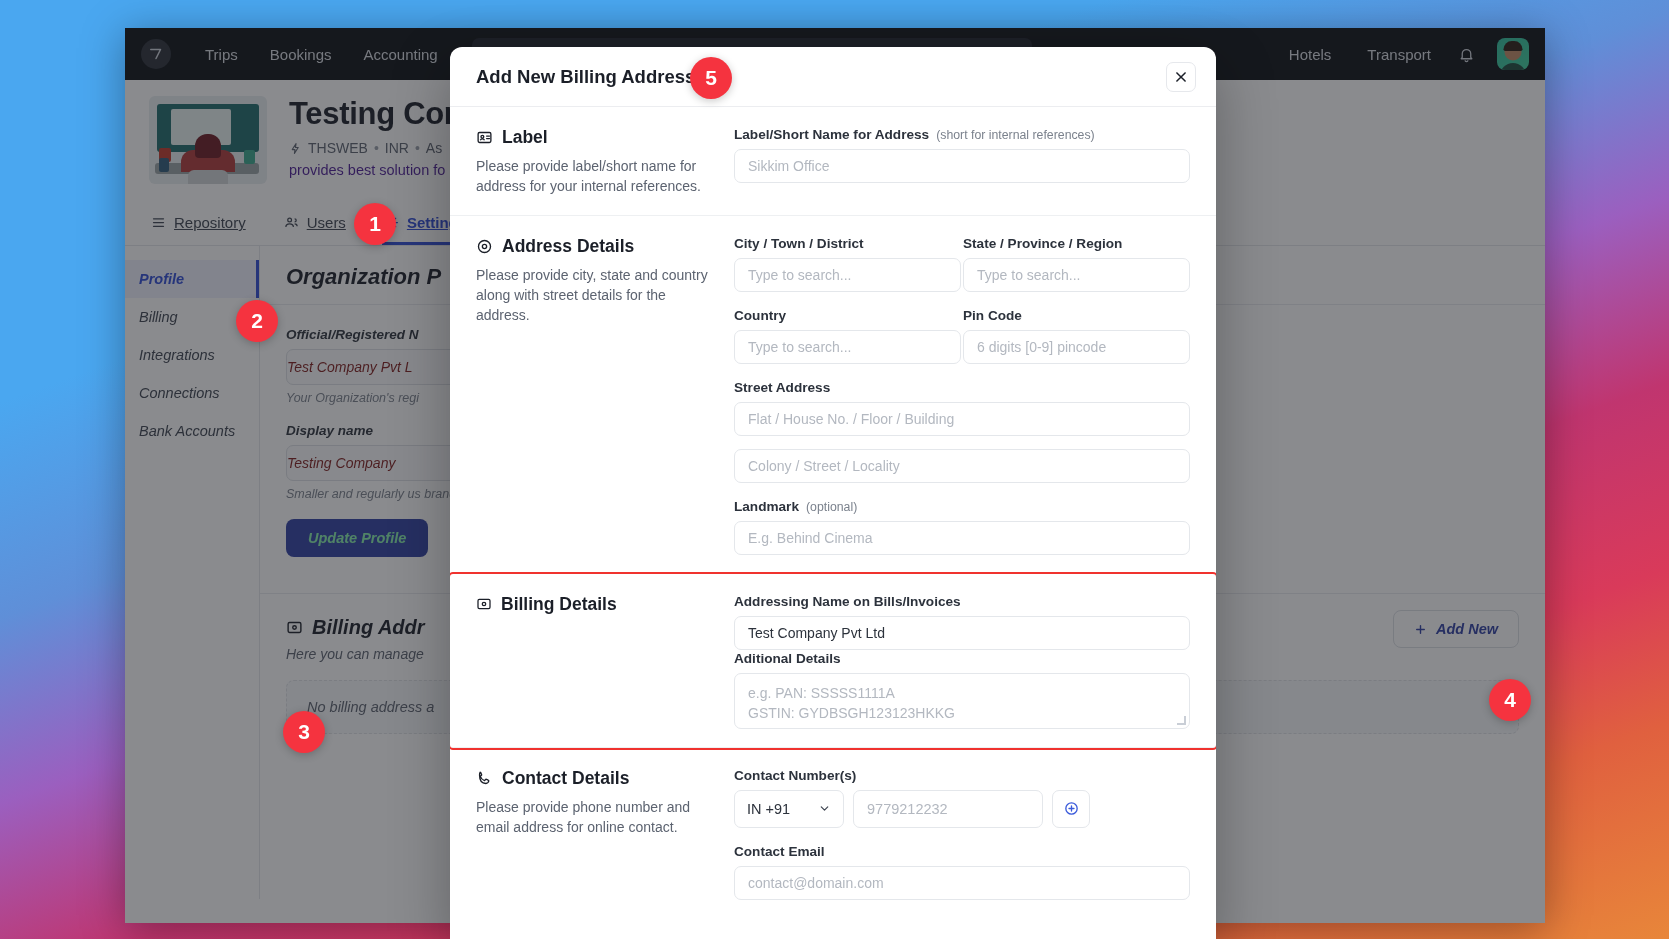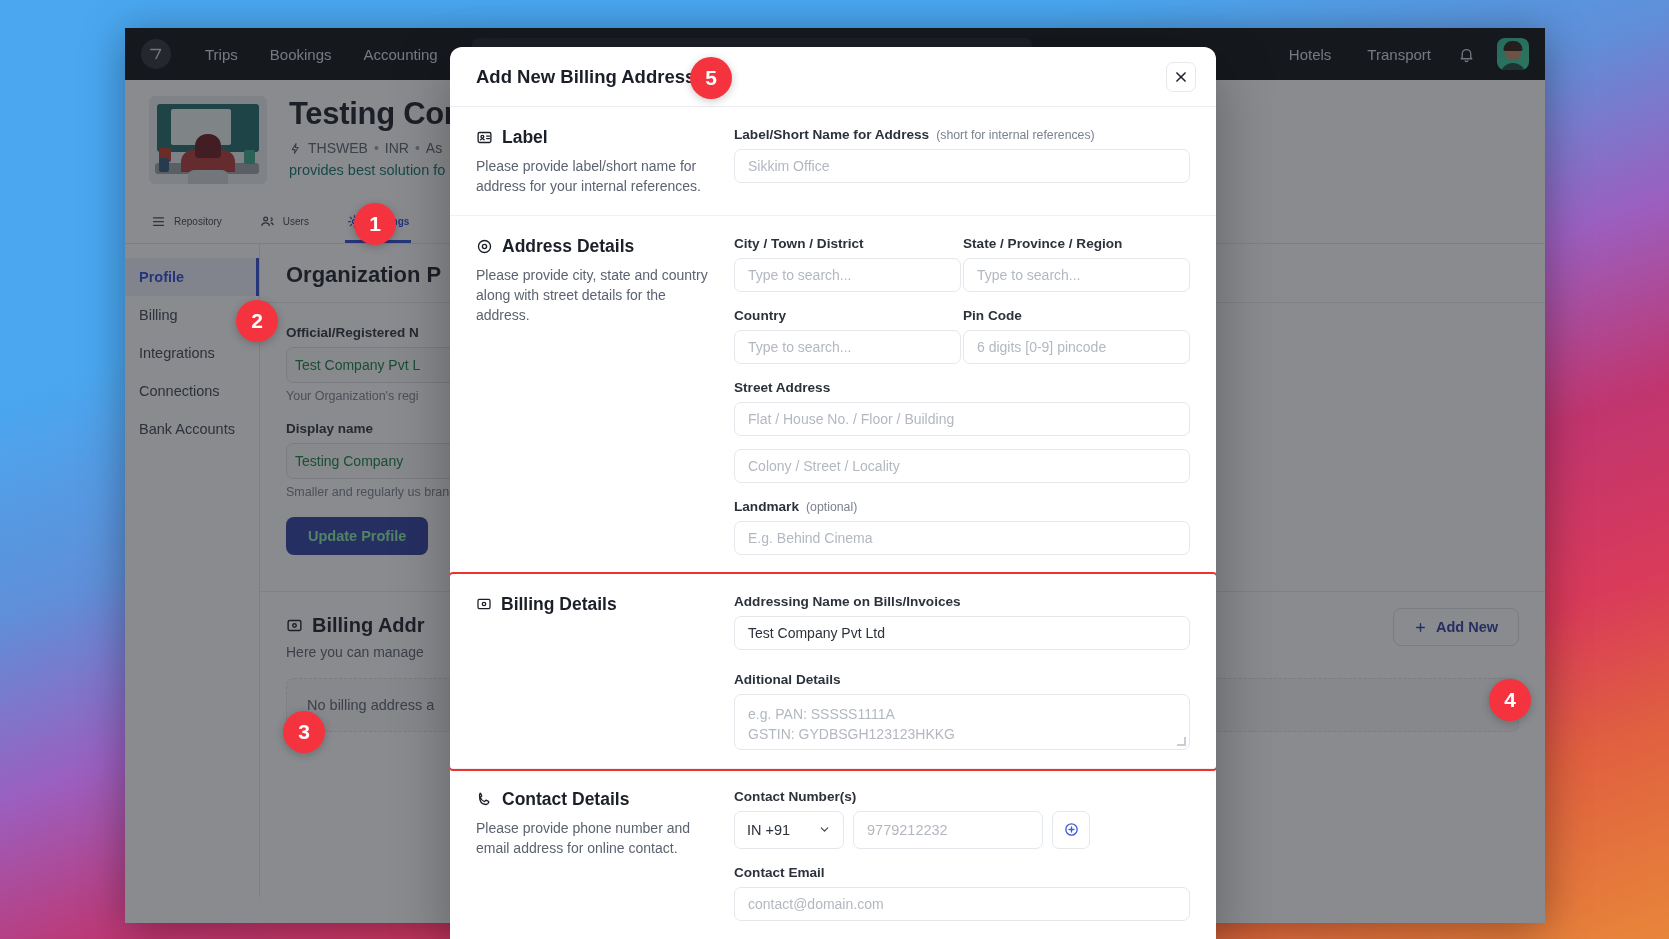--- a/index.html
+++ b/index.html
@@ -72,42 +72,42 @@
   .il-head{ position:absolute; left:50%; transform:translateX(-50%); bottom:26px; width:26px; height:24px; background:#6b1b22; border-radius:12px 12px 4px 4px;}
   .il-torso{position:absolute; left:50%; transform:translateX(-50%); bottom:12px; width:54px; height:22px; background:#b03a3a; border-radius:12px 12px 0 0;}
   .il-chair{position:absolute; left:50%; transform:translateX(-50%); bottom:0px; width:40px; height:14px; background:#cfd4d6; border-radius:6px 6px 0 0;}
   .il-cup  {position:absolute; left:10px; bottom:22px; width:12px;height:14px;background:#c0392b;border-radius:2px;}
   .il-phone{position:absolute; left:10px; bottom:12px; width:10px;height:14px;background:#2f5b7a;border-radius:2px;}
   .il-bot  {position:absolute; right:12px; bottom:20px; width:11px;height:14px;background:#3aa88c;border-radius:2px;}
 
   #org-title { font-size: 31px; font-weight: bold; color: #1b1f28; letter-spacing:-.3px; }
   #org-meta { margin-top: 8px; font-size: 14px; color: #5c6370; display:flex; align-items:center; gap:6px;}
   #org-meta .dot { color:#9aa0aa; }
-  #org-desc { margin-top: 6px; font-size: 14.5px; color: #0f766e; }
+  #org-desc { margin-top: 6px; font-size: 14.5px; color: #4c1d95; }
 
   #tabs {
     margin-top: 18px; border-bottom: 1px solid #e3e6ea;
     display: flex; gap: 34px; padding: 0 24px;
   }
   .tab { display:flex; align-items:center; gap:8px; padding: 12px 2px 11px 2px;
-     font-size: 10px; color:#3d4450; cursor:pointer; border-bottom: 3px solid transparent; }
+     font-size: 15px; color:#3d4450; cursor:pointer; border-bottom: 3px solid transparent; text-decoration: underline; }
   .tab.active { color:#2f4bd6; border-bottom-color:#2f4bd6; font-weight:600; }
 
-  #content-wrap { display: flex; height: calc(100% - 190px); }
+  #content-wrap { display: flex; height: calc(100% - 190px); font-style: italic; }
   #side-nav { width: 135px; border-right: 1px solid #e3e6ea; padding-top: 14px; background:#fff; flex:none;}
   .side-item { padding: 11px 0 11px 14px; font-size: 14.5px; color:#3d4450; cursor:pointer; }
   .side-item.active { color:#2f4bd6; font-weight:600; background:#eef1fd;
      border-right: 3px solid #2f4bd6; }
   #main-col { flex:1; overflow:hidden; }
   #main-head { padding: 18px 26px 14px 26px; border-bottom:1px solid #e9ebef; }
   #main-head h2 { font-size: 22px; font-weight:bold; color:#1b1f28; }
   #form-area { padding: 22px 26px; }
   .f-label { font-size: 13.5px; font-weight: bold; color:#2c323c; margin-bottom:7px; }
   .f-input { width: 260px; height: 36px; border:1px solid #dde0e5; border-radius:7px;
-     background:#fafbfc; display:flex; align-items:center; padding: 0 8px; font-size:14px; color:#15803d;}
+     background:#fafbfc; display:flex; align-items:center; padding: 0 0; font-size:14px; color:#7f1d1d;}
   .f-hint { font-size:12.5px; color:#7b828d; margin-top:6px; }
   .f-group { margin-bottom: 18px; }
   #update-profile-btn { background:#2f3fa3; color:#86efac; font-size:14.5px; font-weight:bold;
      border-radius:8px; padding:11px 22px; display:inline-block; cursor:pointer; }
   #billing-sec { border-top:1px solid #e9ebef; margin-top: 14px; padding: 22px 26px; position: relative;}
   #billing-sec h3 { font-size:20px; font-weight:bold; color:#1b1f28; display:flex; align-items:center; gap:9px;}
   #billing-sub { font-size:14px; color:#5c6370; margin-top:7px; }
   #empty-box { margin-top:18px; border:1px dashed #dfe2e7; background:#f7f8fa;
      border-radius:8px; height:54px; display:flex; align-items:center; padding-left:20px;
      font-size:14.5px; color:#5c6370;}
@@ -434,21 +434,21 @@
             <svg width="16" height="16" viewBox="0 0 24 24" fill="none" stroke="#1b1f28" stroke-width="1.9">
               <rect x="3" y="5" width="18" height="14" rx="2"></rect>
                 <circle cx="12" cy="12" r="2.6"></circle>
             </svg>
             </span>
           <span>Billing Details</span>
         </h4>
       </div>
       <div class="m-right">
         <div class="m-lbl">Addressing Name on Bills/Invoices</div>
-        <div class="m-field" style="margin-bottom:22px">Test Company Pvt Ltd</div>
+        <div class="m-field" style="margin-bottom:1px">Test Company Pvt Ltd</div>
         <div class="m-lbl">Aditional Details</div>
         <div class="m-ta">
           <div>e.g. PAN: SSSSS1111A</div>
           <div>GSTIN: GYDBSGH123123HKKG</div>
           <span class="grip"></span>
         </div>
       </div>
     </div>
 
     <div class="m-section no-line">

